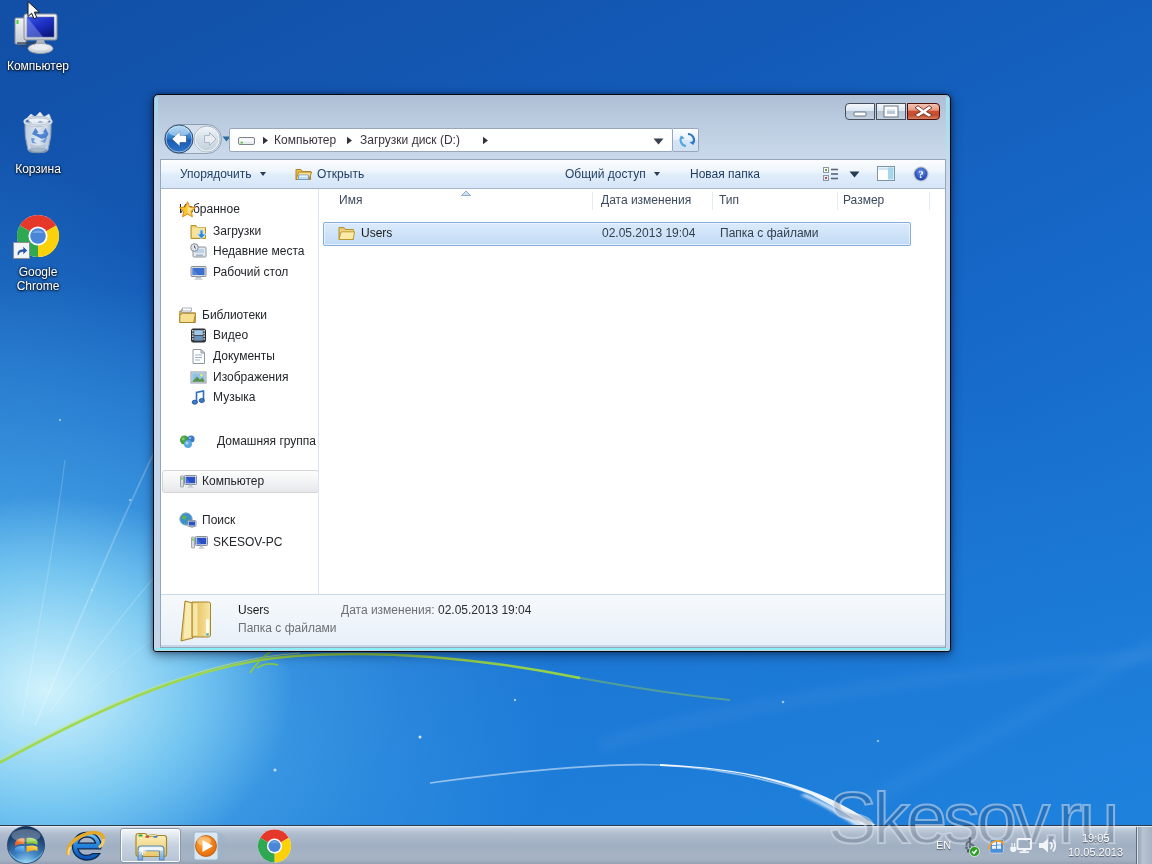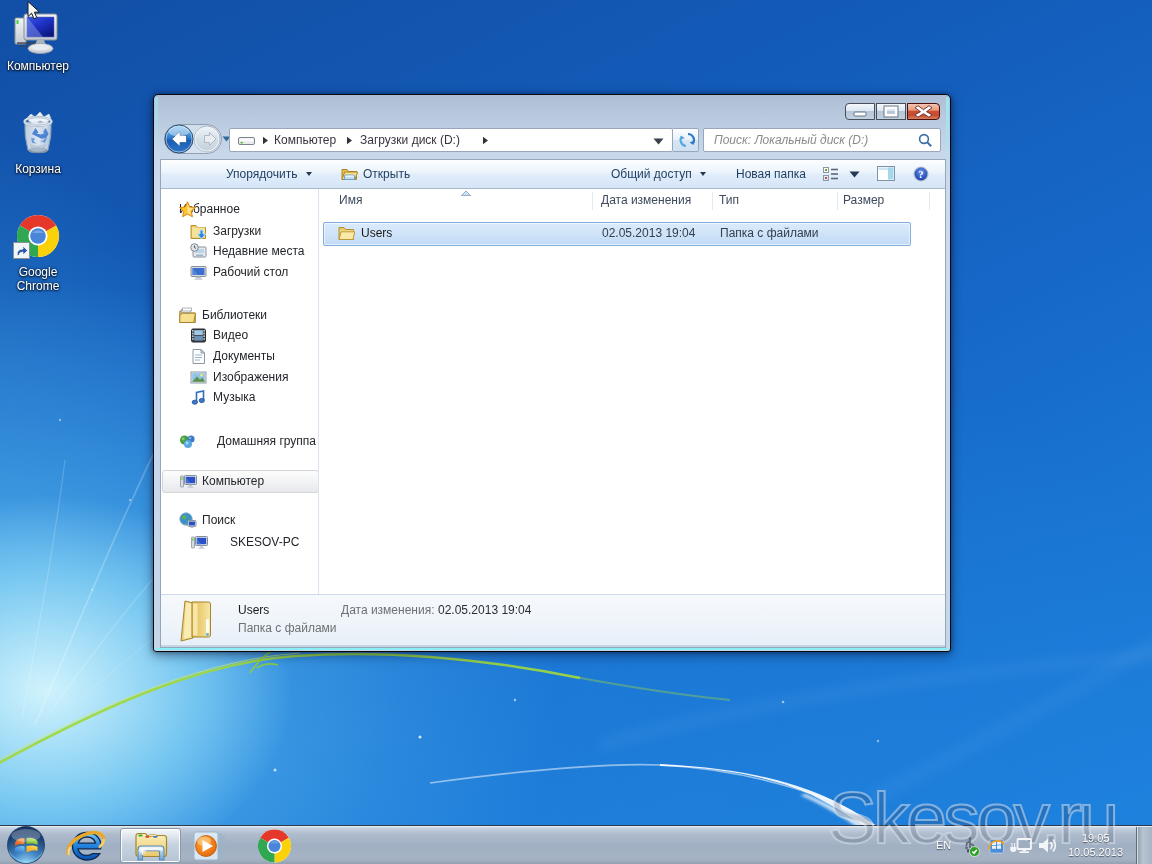--- a/index.html
+++ b/index.html
@@ -32,21 +32,21 @@
  font-size:12px;color:#3a3340;}
 #refresh{position:absolute;left:519px;top:33px;width:26px;height:24px;box-sizing:border-box;
  border:1px solid #98a7bc;border-left:none;border-radius:0 2px 2px 0;
  background:linear-gradient(to bottom,#fdfeff,#e8f1fa 50%,#d7e6f5 51%,#cfe0f2);}
 #search{position:absolute;left:549px;top:33px;width:238px;height:24px;background:#fff;
  border:1px solid #98a7bc;box-sizing:border-box;border-radius:2px;
  font-size:12px;color:#8a8a8a;font-style:italic;}
 #cmdbar{position:absolute;left:7px;top:65px;width:784px;height:29px;box-sizing:border-box;
  background:linear-gradient(to bottom,#fcfdfe 0,#eef5fc 40%,#dfecfa 55%,#d6e6f8 100%);
  border-bottom:1px solid #aab8cb;font-size:12px;color:#1e3c5f;}
-.cmditem{position:absolute;top:0;height:44px;line-height:28px;white-space:nowrap;margin-left:46px;}
+.cmditem{position:absolute;top:0;height:44px;line-height:28px;white-space:nowrap;}
 .darr{display:inline-block;width:0;height:0;border-left:3.5px solid transparent;border-right:3.5px solid transparent;border-top:4px solid #243a53;vertical-align:middle;margin-left:5px;margin-top:-1px;}
 #sidebar{position:absolute;left:7px;top:94px;width:157px;height:406px;background:#fff;}
 #sidesep{position:absolute;left:164px;top:94px;width:1px;height:406px;background:#d9e4f1;}
 #list{position:absolute;left:165px;top:94px;width:626px;height:406px;background:#fff;}
 .sitem{position:absolute;height:20px;line-height:20px;font-size:12px;color:#23262a;white-space:nowrap;}
 .sitem svg{position:absolute;left:0;top:2px;}
 .hcol{position:absolute;top:0;height:24px;line-height:23px;font-size:12px;color:#3c4a5d;}
 .hsep{position:absolute;top:3px;width:1px;height:18px;background:#e2eaf3;}
 #details{position:absolute;left:7px;top:499px;width:784px;height:51px;
  background:linear-gradient(to bottom,#f6f9fc,#eef4fa 60%,#e7eff8);
@@ -238,27 +238,20 @@
       </svg>
   </div>
   <div id="refresh">
    <svg width="24" height="22" style="position:absolute;left:2px;top:2px">
     <path d="M 13,3 a 6,6 0 0 1 5.2,9" fill="none" stroke="#2f7ac8" stroke-width="2.2"></path>
     <path d="M 19.7,9.5 l -1.2,4.5 -4,-2.4 z" fill="#2f7ac8"></path>
     <path d="M 11,15 a 6,6 0 0 1 -4.2,-9.5" fill="none" stroke="#58a8e0" stroke-width="2.2"></path>
     <path d="M 4.6,8.8 l 1.6,-4.4 3.8,2.8 z" fill="#58a8e0"></path>
    </svg>
   </div>
-  <div id="search">
-      <span style="position:absolute;left:10px;top:4px">Поиск: Локальный диск (D:)</span>
-   <svg class="abs" style="right:7px;top:4px" width="15" height="15">
-    <circle cx="6" cy="6" r="4.4" fill="none" stroke="#3a6ea5" stroke-width="1.6"></circle>
-    <line x1="9.4" y1="9.4" x2="13.2" y2="13.2" stroke="#3a6ea5" stroke-width="2"></line>
-   </svg>
-  </div>
   <div class="abs" style="left:6px;top:64px;width:786px;height:489px;border:1px solid rgba(100,118,138,0.5);box-sizing:border-box"></div>
   <div id="cmdbar">
    <div class="cmditem" style="left:19px">Упорядочить <span class="darr"></span></div>
    <div class="cmditem" style="left:134px">
     <svg style="vertical-align:-3px;margin-right:5px" width="17" height="15">
      <path d="M1,3.5 h5 l1.5,2 h8 v8 h-14.5 z" fill="#eec04e" stroke="#ab8426" stroke-width="1"></path>
      <path d="M1,13.5 L3.6,6 h13 l-2.6,7.5 Z" fill="#fbde88" stroke="#ab8426" stroke-width="1"></path>
      <path d="M4.5,9 h8 q1,0 1,1 v3.5 h-10 v-3.5 q0,-1 1,-1 z" fill="#bcdcf2" stroke="#6f9cc4" stroke-width="0.9"></path>
      <path d="M5,9.5 h7.5 v1.5 h-8.5 z" fill="#e8f4fb"></path>
     </svg>Открыть</div>
@@ -426,21 +419,21 @@
    <div class="sitem" style="left:29px;top:343px;width:125px">
     <svg width="18" height="17">
           <rect x="1.5" y="3" width="3" height="11" rx="0.6" fill="#d8dce2" stroke="#8d949c" stroke-width="0.8"></rect>
           <rect x="2.2" y="4.5" width="1.4" height="2.2" fill="#4ad838"></rect>
           <rect x="5.5" y="2.5" width="12" height="9" rx="0.8" fill="#dfe3e8" stroke="#878e98" stroke-width="1"></rect>
           <rect x="6.8" y="3.8" width="9.4" height="6.4" fill="#2a50c8"></rect>
           <path d="M6.8,3.8 l4.5,6.4 h-4.5 z" fill="#4a74e0" opacity="0.8"></path>
           <path d="M10.5,11.5 h2 l0.6,2 h-3.2 z" fill="#b8bec6"></path>
           <rect x="8.5" y="13.5" width="6" height="1.3" fill="#c8cdd4"></rect>
         </svg>
-    <span style="margin-left:40px">SKESOV-PC</span>
+    <span style="margin-left:23px">SKESOV-PC</span>
    </div>
   </div>
   <div id="sidesep"></div>
   <div id="list">
 
    <div class="hcol" style="left:20px">Имя</div>
    <div class="hcol" style="left:282px">Дата изменения</div>
    <div class="hcol" style="left:400px">Тип</div>
    <div class="hcol" style="left:524px">Размер</div>
    <div class="hsep" style="left:273px"></div>

